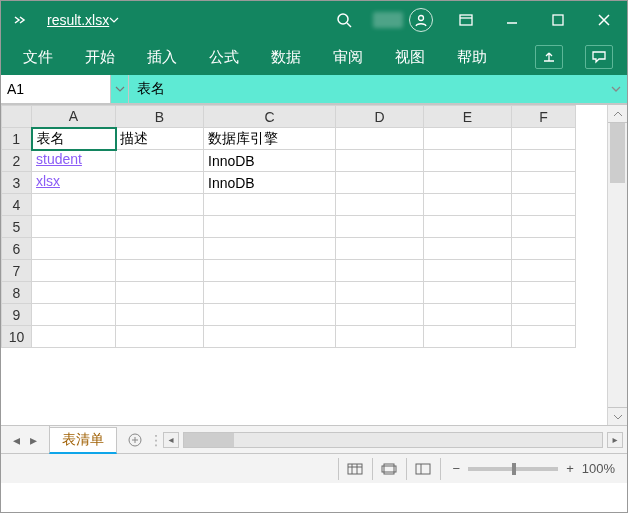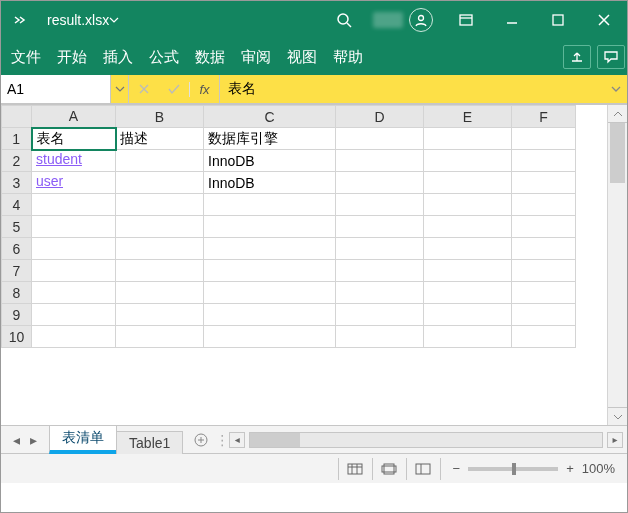--- a/index.html
+++ b/index.html
@@ -1,32 +1,32 @@
 <!DOCTYPE html>
 <html><head>
 <meta charset="utf-8">
 <style>
   * { box-sizing: border-box; margin: 0; padding: 0; font-family: "Segoe UI", "Microsoft YaHei", sans-serif; }
   body { width: 628px; height: 513px; background: #fff; overflow: hidden; border: 1px solid #999; }
   .titlebar { height: 38px; background: #138560; display: flex; align-items: center; color: #fff; font-size: 14px; }
   .titlebar .left { display: flex; align-items: center; gap: 8px; padding-left: 10px; flex: 0 0 auto; }
-  .titlebar .title-wrap { display: flex; align-items: center; gap: 0; margin-left: 20px; }
+  .titlebar .title-wrap { display: flex; align-items: center; gap: 0; margin-left: 20px; text-decoration: underline; }
   .titlebar .spacer { flex: 1; }
   .titlebar .search { margin-right: 20px; }
   .titlebar .user { display: flex; align-items: center; gap: 6px; margin-right: 10px; }
   .titlebar .user .blur { width: 30px; height: 16px; background: rgba(255,255,255,0.25); filter: blur(2px); border-radius: 2px; }
   .titlebar .avatar { width: 24px; height: 24px; border-radius: 50%; border: 1.5px solid #cde8dd; display:flex; align-items:center; justify-content:center; }
   .titlebar .winbtns { display: flex; }
   .titlebar .winbtn { width: 46px; height: 38px; display: flex; align-items: center; justify-content: center; }
   .titlebar svg { stroke: #fff; fill: none; }
-  .ribbon-tabs { height: 36px; background: #138560; display: flex; align-items: center; gap: 0; padding: 0 2px; color: #fff; font-size: 15px; }
+  .ribbon-tabs { height: 36px; background: #138560; display: flex; align-items: center; gap: 16px; padding: 0 14px; color: #fff; font-size: 15px; }
   .ribbon-tab { padding: 4px 8px; cursor: default; }
   .ribbon-spacer { flex: 1; }
   .ribbon-icon { width: 28px; height: 24px; display:flex; align-items:center; justify-content:center; border:1px solid #5cb798; border-radius:2px; margin-left:6px; }
-  .formula-row { height: 30px; display: flex; align-items: stretch; border-bottom: 1px solid #c6c6c6; font-size: 14px; background:#fde047; }
+  .formula-row { height: 30px; display: flex; align-items: stretch; border-bottom: 1px solid #c6c6c6; font-size: 14px; background:#5eead4; }
   .name-box { width: 110px; display: flex; align-items: center; }
   .name-box input { width: 100%; height: 100%; border: 1px solid #c6c6c6; border-left:none; border-top:none; padding: 0 6px; font-size: 14px; background:#fff; }
   .name-box-dd { width: 18px; border: 1px solid #c6c6c6; border-left:none; border-top:none; display:flex; align-items:center; justify-content:center; }
   .fx-btns { display: flex; align-items: center; border: 1px solid #c6c6c6; border-left:none; border-top:none; }
   .fx-btn { width: 30px; display:flex; align-items:center; justify-content:center; color:#a0a0a0; font-size:13px; font-style: italic; }
   .fx-label { width: 30px; display:flex; align-items:center; justify-content:center; color:#555; font-size:13px; font-style: italic; border-left:1px solid #e0e0e0; }
   .formula-input { flex: 1; border: 1px solid #c6c6c6; border-left:none; border-top:none; border-right:none; padding: 0 8px; display:flex; align-items:center; }
   .formula-expand { width: 22px; display:flex; align-items:center; justify-content:center; border-bottom:1px solid #c6c6c6; color:#777; }
   .grid-area { height: 320px; display:flex; background:#fff; position:relative; }
   .grid-scroll-v { width: 20px; background:#f0f0f0; border-left:1px solid #d4d4d4; display:flex; flex-direction:column; }
@@ -40,21 +40,21 @@
   .col-A { width: 84px; } .col-B { width: 88px; } .col-C { width: 132px; } .col-D { width: 88px; } .col-E { width: 88px; } .col-F { width: 64px; }
   .selected-cell { outline: 2px solid #138560; outline-offset: -1px; background:#fff; position:relative; }
   thead th.col-active { background:#d2d2d2; border-bottom:2px solid #138560; }
   tbody th.row-active { background:#d2d2d2; border-right:2px solid #138560; }
   .hyperlink { color: #8b5cf6; text-decoration: underline; display: inline-block; max-width:100%; overflow: hidden; text-overflow: clip; }
   .tabs-row { height: 28px; display:flex; align-items:stretch; border-top:1px solid #c6c6c6; background:#f3f3f3; font-size:14px; }
   .tab-nav { display:flex; align-items:center; gap:2px; padding:0 8px; color:#6a6a6a; }
   .tab-nav span { padding:0 4px; }
   .sheet-tabs { display:flex; align-items:flex-end; border-left:1px solid #c6c6c6; }
   .sheet-tab { padding: 3px 12px; border:1px solid #c6c6c6; border-bottom:none; background:#eaeaea; color:#444; margin-left:-1px; position:relative; top:1px; }
-  .sheet-tab.active { background:#fff; border-bottom:4px solid #0ea5e9; color:#0c4a6e; }
+  .sheet-tab.active { background:#fff; border-bottom:2px solid #0ea5e9; color:#a16207; }
   .sheet-tab.truncated::after{content:"...";}
   .add-sheet { display:flex; align-items:center; padding:0 10px; color:#6a6a6a; }
   .tabs-divider { width:6px; display:flex; align-items:center; justify-content:center; color:#aaa; }
   .hscroll { flex:1; display:flex; align-items:center; padding:0 4px; gap:4px; }
   .hscroll .track { flex:1; height:16px; background:#e8e8e8; border:1px solid #c6c6c6; position:relative; }
   .hscroll .thumb { position:absolute; left:0; top:0; bottom:0; width:50px; background:#cdcdcd; }
   .hscroll .arrow { width:16px; height:16px; border:1px solid #c6c6c6; display:flex; align-items:center; justify-content:center; font-size:10px; color:#666; background:#f0f0f0; }
   .status-row { height: 30px; border-top:1px solid #c6c6c6; background:#f3f3f3; display:flex; align-items:center; font-size:13px; color:#555; }
   .status-row .views { display:flex; margin-left:auto; }
   .status-row .viewbtn { width:34px; height:22px; display:flex; align-items:center; justify-content:center; border-left:1px solid #c6c6c6; }
@@ -147,33 +147,20 @@
 
 <div class="formula-row">
   <div class="name-box">
     <input value="A1" style="">
   </div>
   <div class="name-box-dd">
       <svg width="10" height="10">
         <path d="M1 3l4 4 4-4" stroke="#777" stroke-width="1.2" fill="none"></path>
       </svg>
     </div>
-  <div class="fx-btns">
-    <div class="fx-btn">
-        <svg width="12" height="12">
-          <path d="M2 2l8 8M10 2l-8 8" stroke="#bbb" stroke-width="1.4"></path>
-        </svg>
-      </div>
-    <div class="fx-btn">
-        <svg width="14" height="12">
-          <path d="M2 6l3 4 7-8" stroke="#bbb" stroke-width="1.4" fill="none"></path>
-        </svg>
-      </div>
-    <div class="fx-label">fx</div>
-  </div>
   <div class="formula-input">
     <span>表名</span>
   </div>
   <div class="formula-expand">
       <svg width="12" height="12">
         <path d="M2 4l4 4 4-4" stroke="#888" stroke-width="1.3" fill="none"></path>
       </svg>
     </div>
 </div>
 
@@ -214,21 +201,21 @@
             <th>2</th>
             <td><span class="hyperlink">student</span></td>
             <td></td>
             <td>InnoDB</td>
             <td></td>
             <td></td>
             <td></td>
           </tr>
           <tr>
             <th>3</th>
-            <td><span class="hyperlink">user</span></td>
+            <td><span class="hyperlink">xlsx</span></td>
             <td></td>
             <td>InnoDB</td>
             <td></td>
             <td></td>
             <td></td>
           </tr>
           <tr>
             <th>4</th>
             <td></td>
             <td></td>
@@ -311,21 +298,20 @@
   </div>
 </div>
 
 <div class="tabs-row">
   <div class="tab-nav">
     <span>◂</span>
     <span>▸</span>
   </div>
   <div class="sheet-tabs" id="sheet-tabs">
       <div class="sheet-tab active">表清单</div>
-      <div class="sheet-tab">Table1</div>
     </div>
   <div class="add-sheet">
     <svg width="16" height="16">
         <circle cx="8" cy="8" r="6" stroke="#888" fill="none"></circle>
         <path d="M8 5v6M5 8h6" stroke="#888"></path>
       </svg>
   </div>
   <div class="tabs-divider">⋮</div>
   <div class="hscroll">
     <div class="arrow">◂</div>

